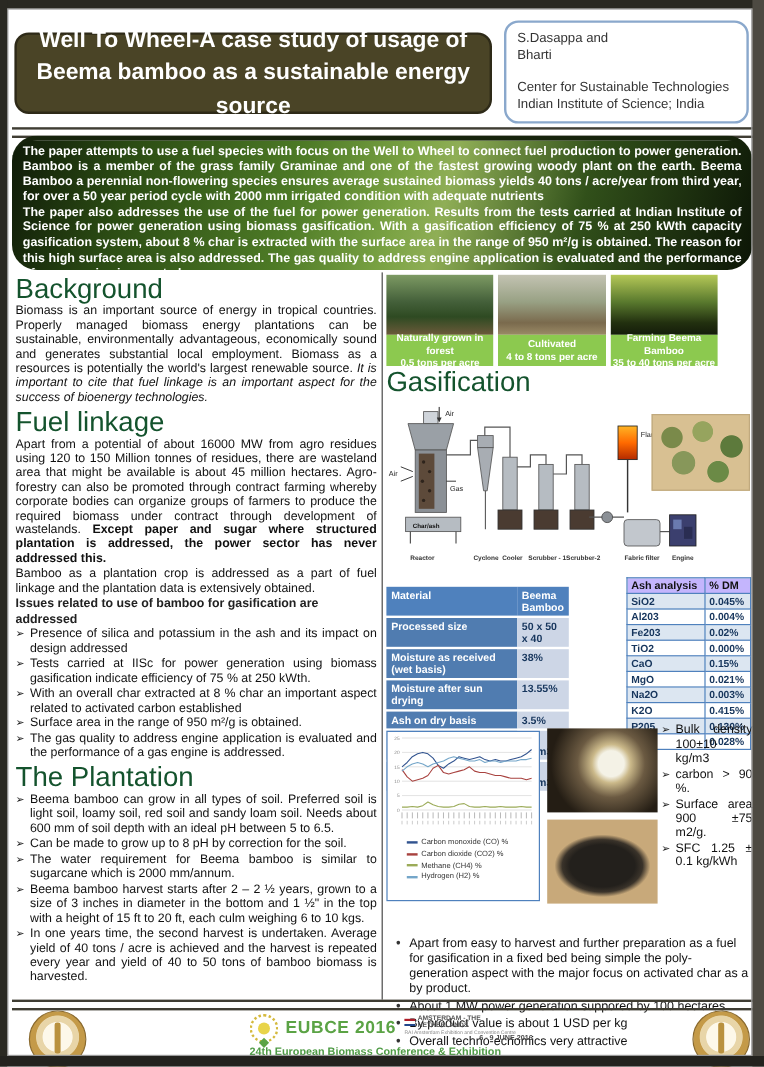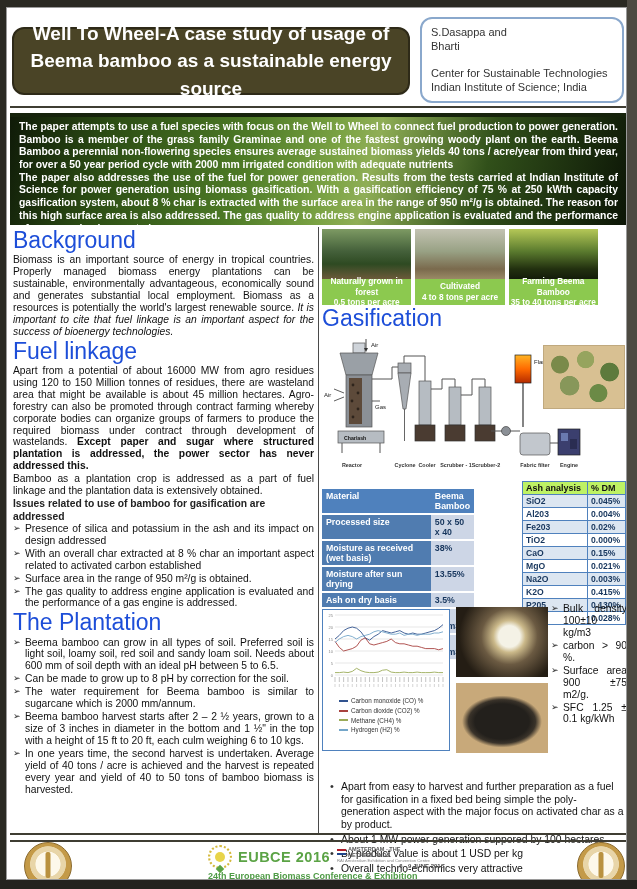--- a/index.html
+++ b/index.html
@@ -20,29 +20,29 @@
     border:2px solid #8aa8cc;border-radius:12px;padding:6px 9px;box-sizing:border-box;
     font-size:11px;line-height:1.3;color:#333;}
   .author-box .gap{height:12px;}
 
   .hrule{position:absolute;left:10px;width:617px;height:5px;border-top:2px solid #3f3d33;border-bottom:2px solid #3f3d33;}
 
   
   .abstract{position:absolute;left:10px;top:113px;width:617px;height:112px;box-sizing:border-box;
     padding:4px 9px;color:#fff;font-size:10.4px;font-weight:600;line-height:1.22;text-align:justify;
     border-top:4px solid #16230c;overflow:hidden;
-    background:linear-gradient(104deg,#0f1a08 0%,#2c4d14 16%,#4d7a26 38%,#7ba344 52%,#8fae56 58%,#31501a 76%,#0c1506 100%);}
+    background:linear-gradient(104deg,#0f1a08 0%,#2c4d14 16%,#4d7a26 38%,#7ba344 52%,#8fae56 58%,#31501a 76%,#0c1506 100%);border-radius:21px;}
   .abstract p{margin:0;}
 
   
   .divider{position:absolute;left:318px;top:227px;width:1px;height:606px;background:#4a4a4a;}
   .col-left{position:absolute;left:13px;top:227px;width:301px;height:606px;overflow:hidden;}
   .col-right{position:absolute;left:322px;top:227px;width:305px;height:606px;}
 
-  h2.sec{font-size:23px;font-weight:400;color:#1d4ed8;margin:1px 0 2px;line-height:1.05;}
+  h2.sec{font-size:23px;font-weight:400;color:#14532d;margin:1px 0 2px;line-height:1.05;}
   .body{font-size:10.3px;line-height:1.16;text-align:justify;margin:0 0 1px;color:#111;}
   .body i{font-style:italic;}
   .body b{font-weight:bold;}
   .bold-line{font-size:10.3px;font-weight:bold;margin:0;line-height:1.2;}
   ul.arrows{list-style:none;margin:0;padding:0;font-size:10.3px;line-height:1.16;text-align:justify;color:#111;}
   ul.arrows li{position:relative;padding-left:12px;margin:0 0 1px;}
   ul.arrows li::before{content:"\27A2";position:absolute;left:0;top:0;font-size:9px;color:#222;}
 
   
   .photos{position:absolute;left:0;top:2px;width:276px;display:flex;gap:4px;}
@@ -73,21 +73,21 @@
   .mat-table{position:absolute;left:0;top:260px;width:152px;border-collapse:separate;border-spacing:0 2px;font-size:8.8px;}
   .mat-table td{padding:2px 4px;vertical-align:top;}
   .mat-table td.k{background:#507cb0;color:#fff;font-weight:bold;width:128px;}
   .mat-table td.v{background:#cdd6e6;color:#17365d;font-weight:bold;}
   .mat-table tr.hdr td{background:#4f81bd;color:#fff;font-weight:bold;}
   .ash-table{position:absolute;left:200px;top:254px;width:104px;border-collapse:collapse;font-size:8.6px;}
   .ash-table td{border:1px solid #4f81bd;padding:1px 3px;color:#17365d;font-weight:bold;}
   .ash-table tr.hdr td{background:#fff;color:#111;font-weight:bold;font-size:9px;}
   .ash-table tr:nth-child(even) td{background:#dce6f1;}
   .ash-table tr:nth-child(odd) td{background:#fff;}
-  .ash-table tr.hdr td{background:#bef264;}
+  .ash-table tr.hdr td{background:#c4b5fd;}
 
   
   .chart-box{position:absolute;left:0;top:382px;width:128px;height:142px;border:1px solid #4f81bd;
     background:#fff;box-sizing:border-box;padding:2px;}
   #gas-legend{margin-top:2px;padding-left:14px;}
   .legend-item{display:flex;align-items:center;font-size:6.3px;color:#333;line-height:1.55;}
   .legend-swatch{display:inline-block;width:9px;height:2px;margin-right:3px;}
 
   .photo-hand{position:absolute;left:134px;top:380px;width:92px;height:70px;
     background:radial-gradient(circle at 58% 42%,#f4f2e6 0 16%,#cbb98a 24%,#6b5a42 42%,#241d14 75%);}
@@ -159,20 +159,21 @@
     <h2 class="sec">Background</h2>
     <p class="body"><span>Biomass is an important source of energy in tropical countries. Properly managed biomass energy plantations can be sustainable, environmentally advantageous, economically sound and generates substantial local employment.  Biomass as a resources is potentially the world's largest renewable source. </span><i>It is important to cite that fuel linkage is an important aspect for the success of bioenergy technologies.</i></p>
 
     <h2 class="sec">Fuel linkage</h2>
     <p class="body"><span>Apart from a potential of about 16000 MW from agro residues using 120 to 150 Million tonnes of residues, there are wasteland area that might be available is about 45 million hectares. Agro-forestry can also be promoted through contract farming whereby corporate bodies can organize groups of farmers to produce the required biomass under contract through development of wastelands. </span><b>Except paper and sugar where structured plantation is addressed, the power sector has never addressed this.</b></p>
 
     <p class="body">Bamboo as a plantation crop is addressed as a part of fuel linkage and the plantation data is extensively obtained.</p>
     <p class="bold-line">Issues related to use of bamboo for gasification are addressed</p>
     <ul class="arrows">
       <li>Presence of silica and potassium in the ash and its impact on design addressed</li>
+      <li>Tests carried at IISc for power generation using biomass gasification indicate efficiency of 75 % at 250 kWth.</li>
       <li>With an overall char extracted at 8 % char an important aspect related to activated carbon established</li>
       <li>Surface area in the range of 950 m²/g is obtained.</li>
       <li>The gas quality to address engine application is evaluated and the performance of a gas engine is addressed.</li>
     </ul>
 
     <h2 class="sec">The Plantation</h2>
     <ul class="arrows">
       <li>Beema bamboo can grow in all types of soil.  Preferred soil is light soil, loamy soil, red soil and sandy loam soil.  Needs about 600 mm of soil depth with an ideal pH between 5 to 6.5.</li>
       <li>Can be made to grow up to 8 pH by correction for the soil.</li>
       <li>The water requirement for Beema bamboo is similar to sugarcane which is 2000 mm/annum.</li>

